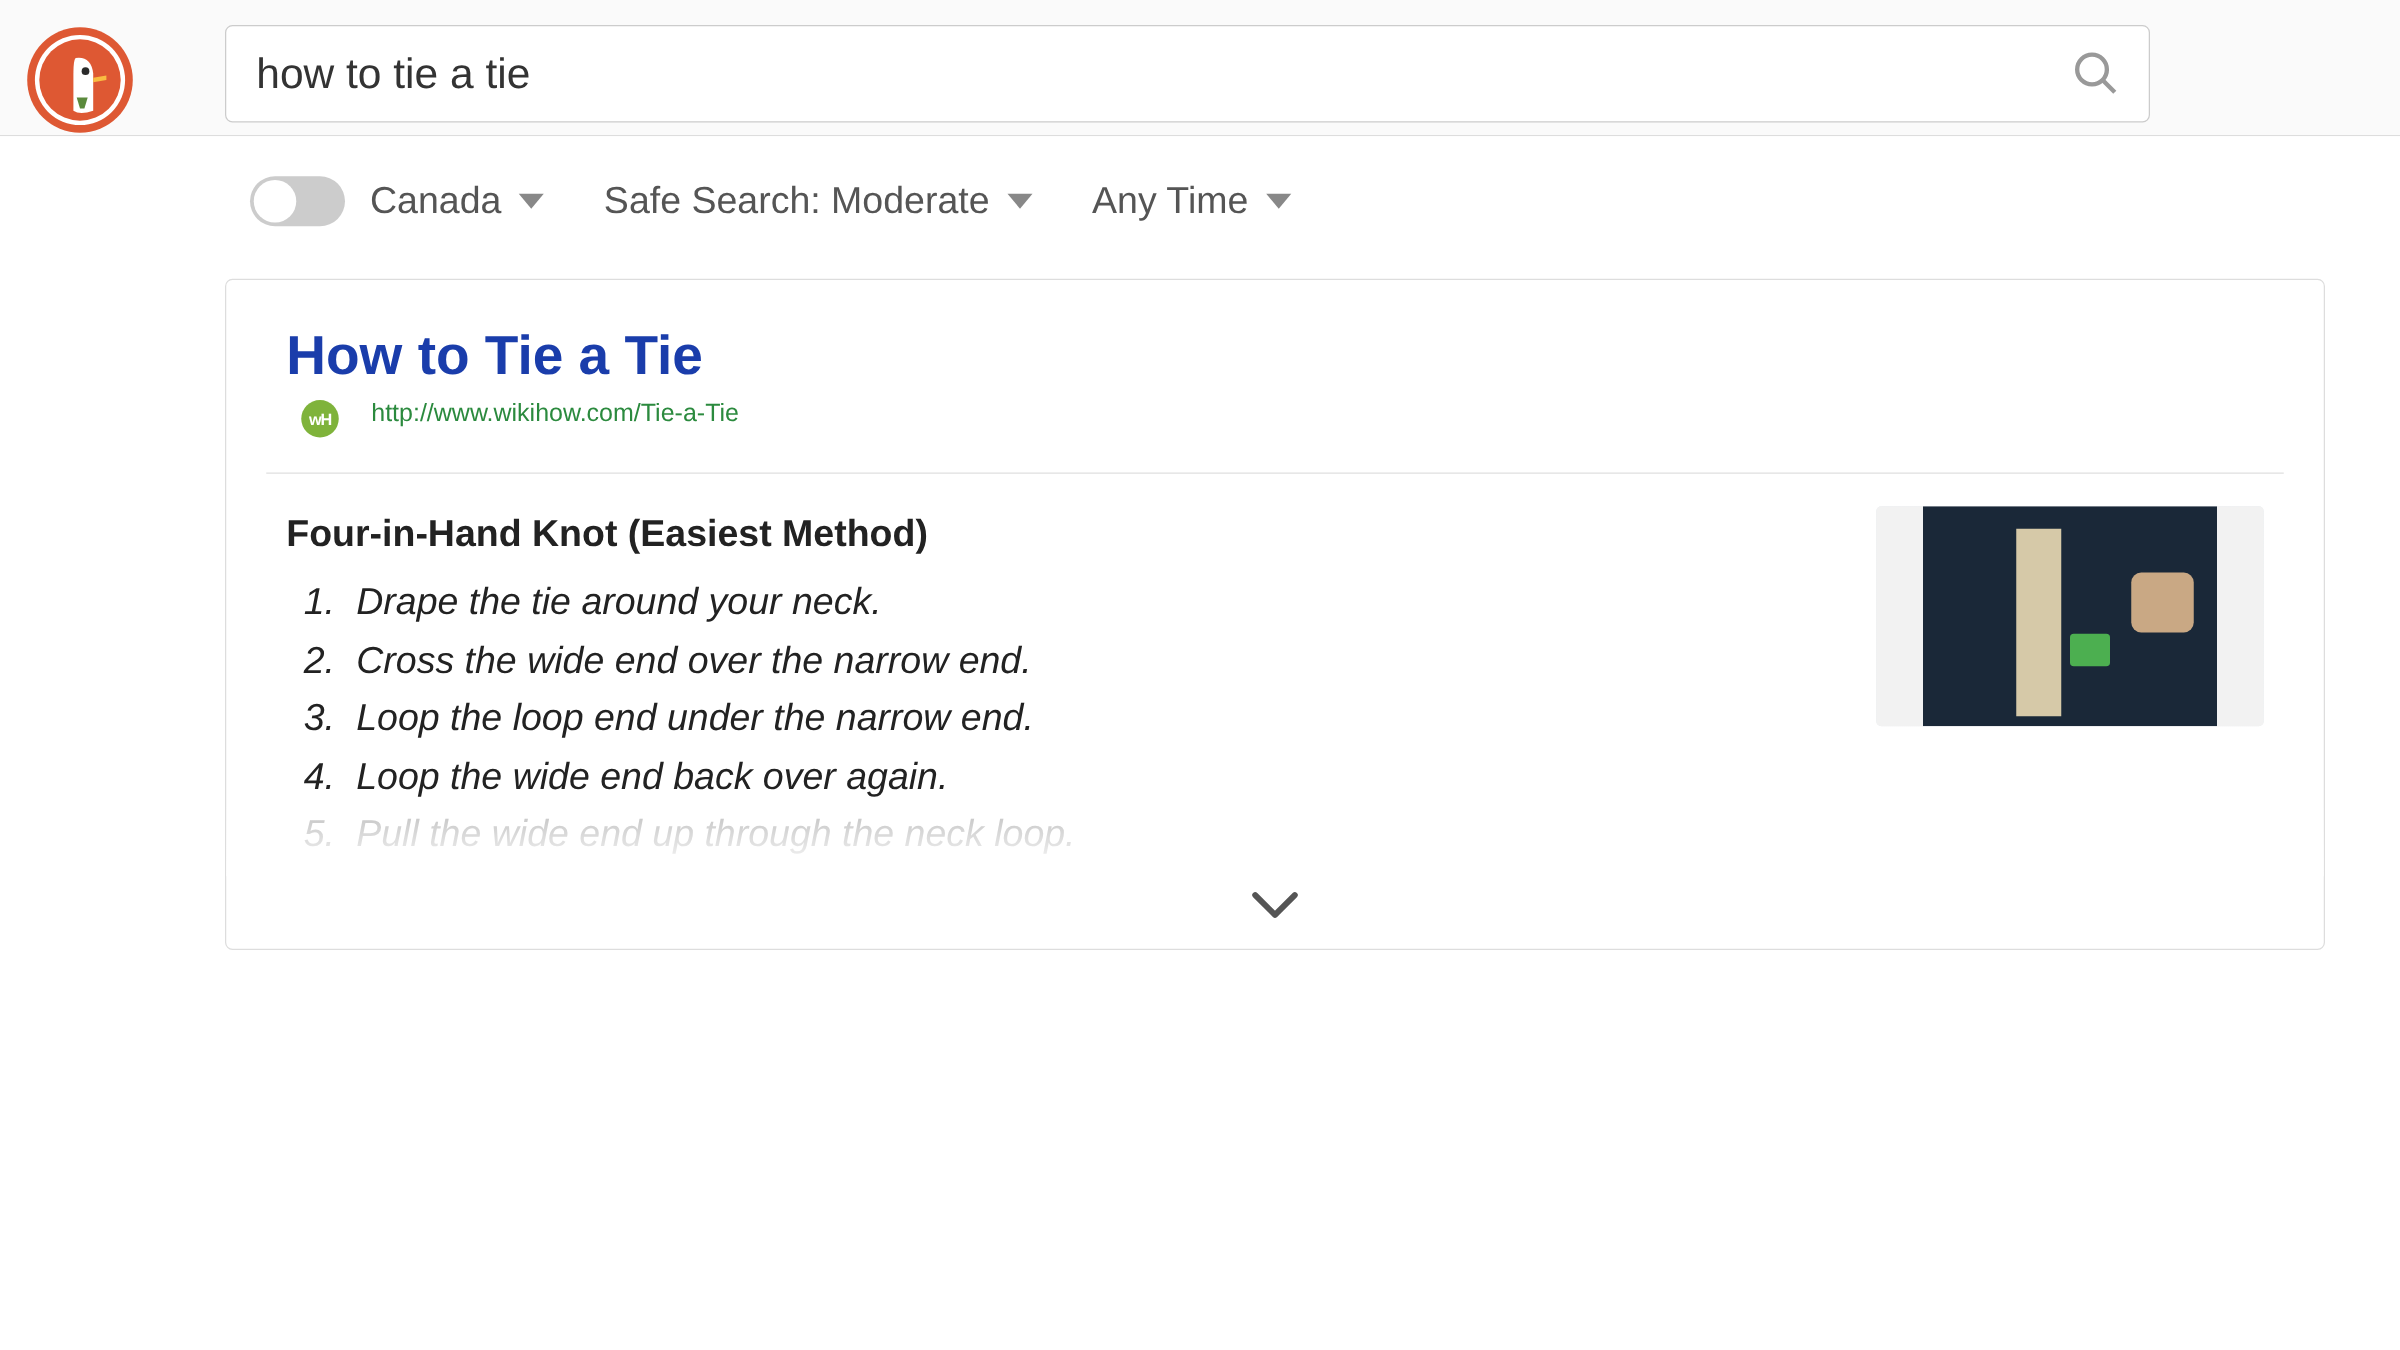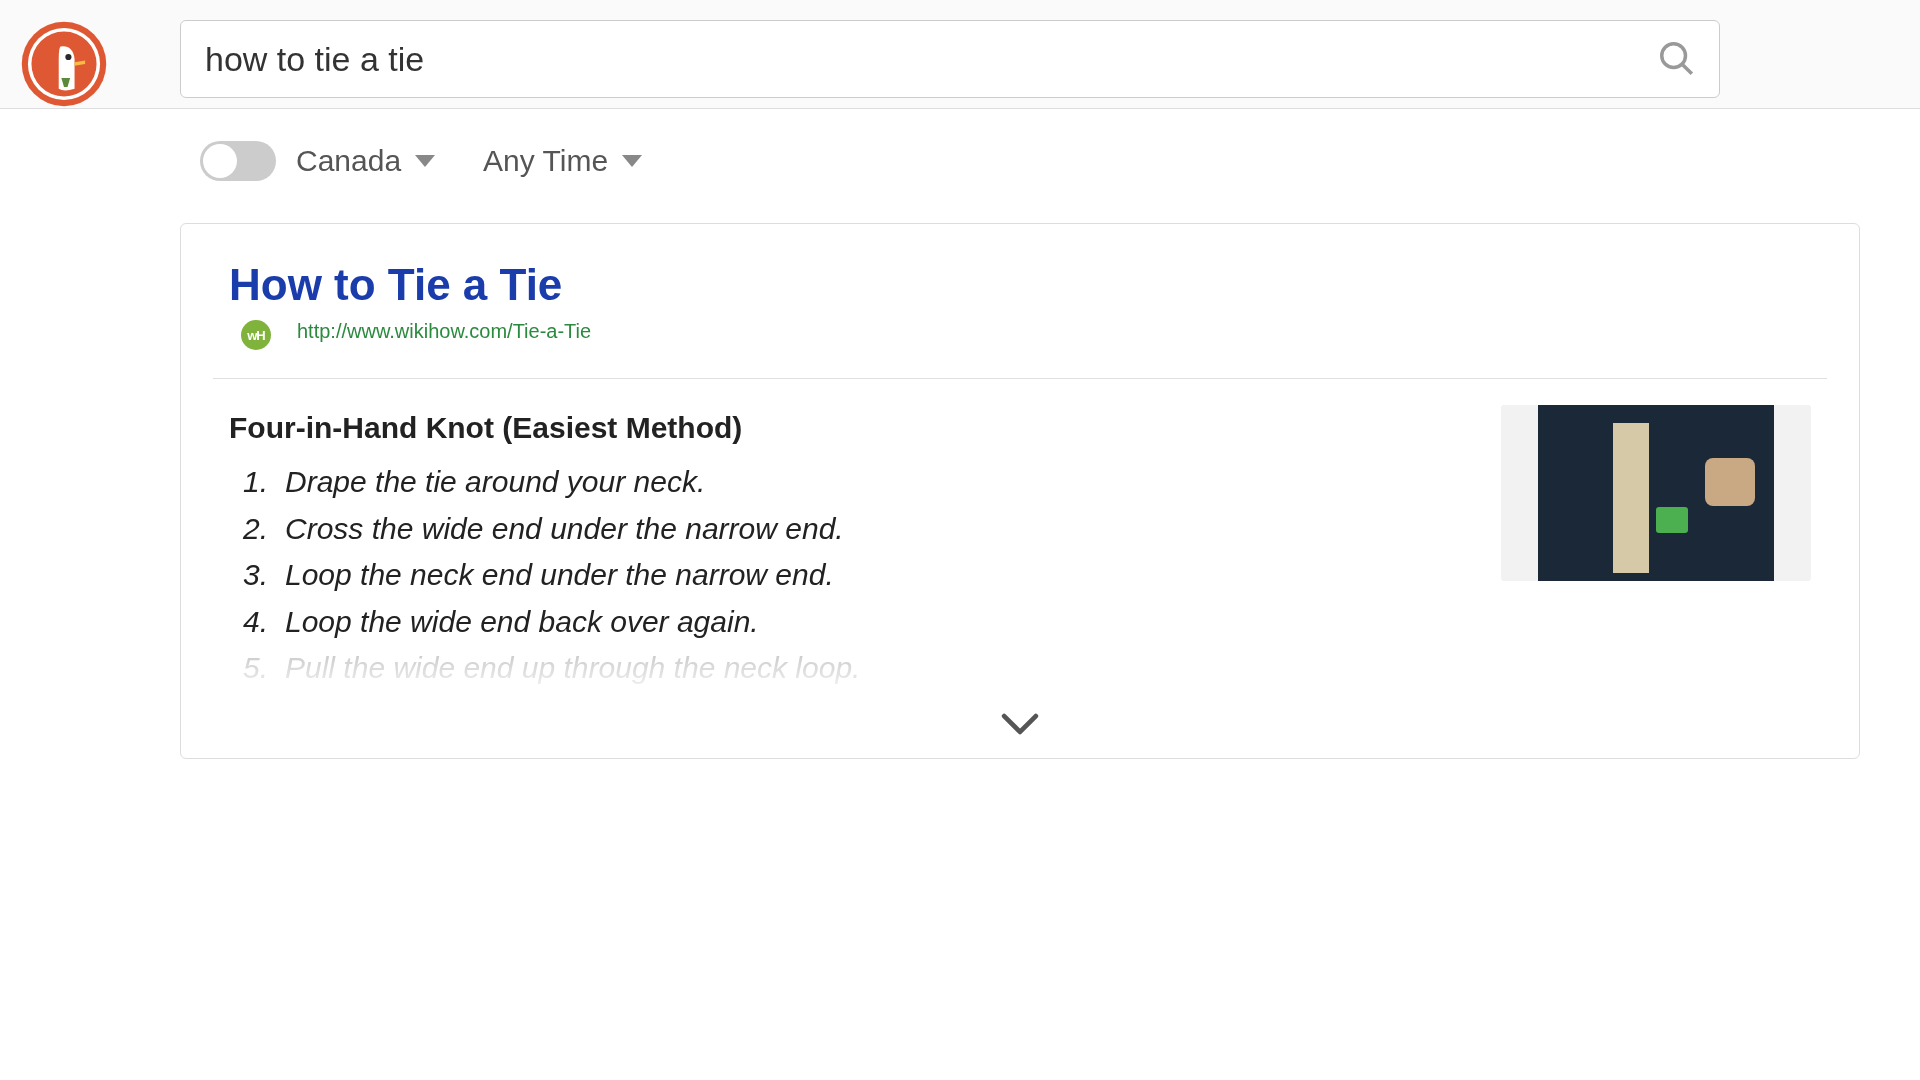--- a/index.html
+++ b/index.html
@@ -331,39 +331,43 @@
   <div class="toggle-wrap">
     <div class="toggle">
       <div class="toggle-knob"></div>
     </div>
     <div class="filter-item">
       <span>Canada</span>
       <span class="chevron-down"></span>
     </div>
   </div>
   <div class="filter-item">
+    <span>Safe Search: Moderate</span>
+    <span class="chevron-down"></span>
+  </div>
+  <div class="filter-item">
     <span>Any Time</span>
     <span class="chevron-down"></span>
   </div>
 </div>
 
 <div class="result-card">
   <h2 class="result-title">How to Tie a Tie</h2>
   <div class="result-source">
     <div class="source-favicon">wH</div>
     <a class="result-url">http://www.wikihow.com/Tie-a-Tie</a>
   </div>
   <hr class="result-divider">
   <div class="result-body">
     <div class="result-text">
       <div class="method-title">Four-in-Hand Knot (Easiest Method)</div>
       <ol class="steps-list">
         <li>Drape the tie around your neck.</li>
-        <li>Cross the wide end under the narrow end.</li>
-        <li>Loop the neck end under the narrow end.</li>
+        <li>Cross the wide end over the narrow end.</li>
+        <li>Loop the loop end under the narrow end.</li>
         <li>Loop the wide end back over again.</li>
         <li class="faded">Pull the wide end up through the neck loop.</li>
       </ol>
     </div>
     <div class="result-thumb">
       <div class="thumb-inner">
         <div class="thumb-tie"></div>
         <div class="thumb-badge"></div>
         <div class="thumb-hand"></div>
       </div>

